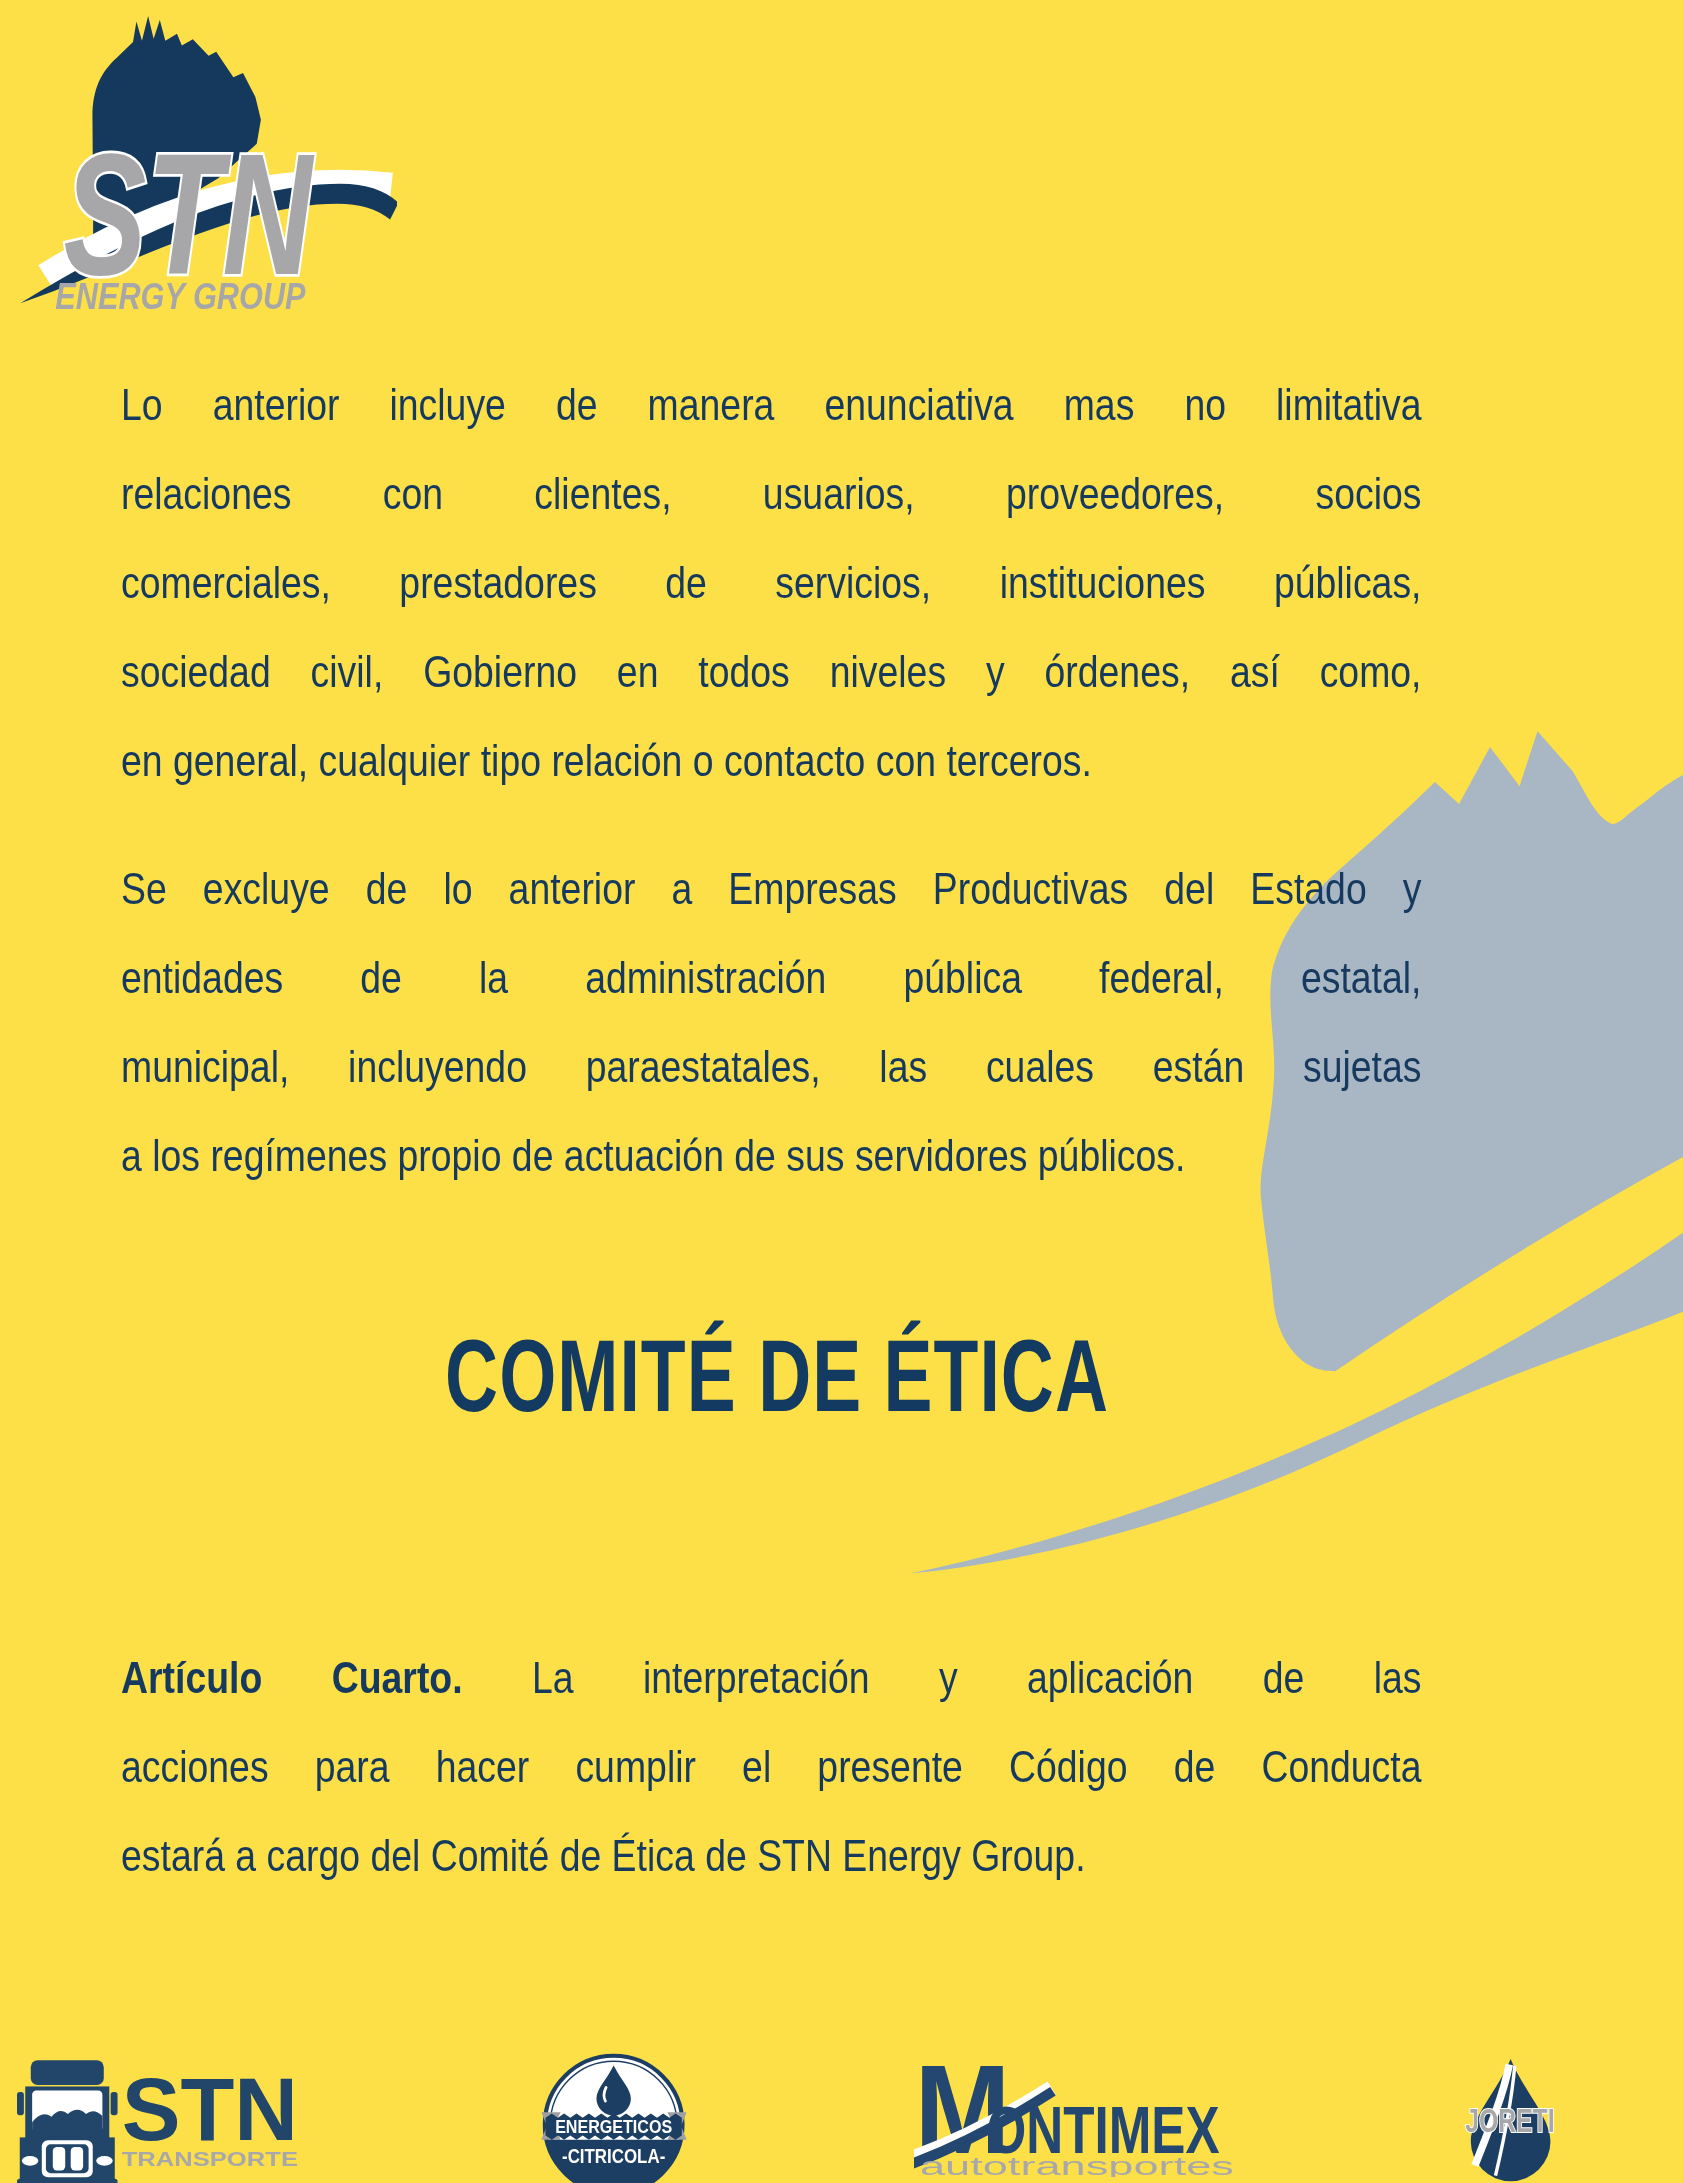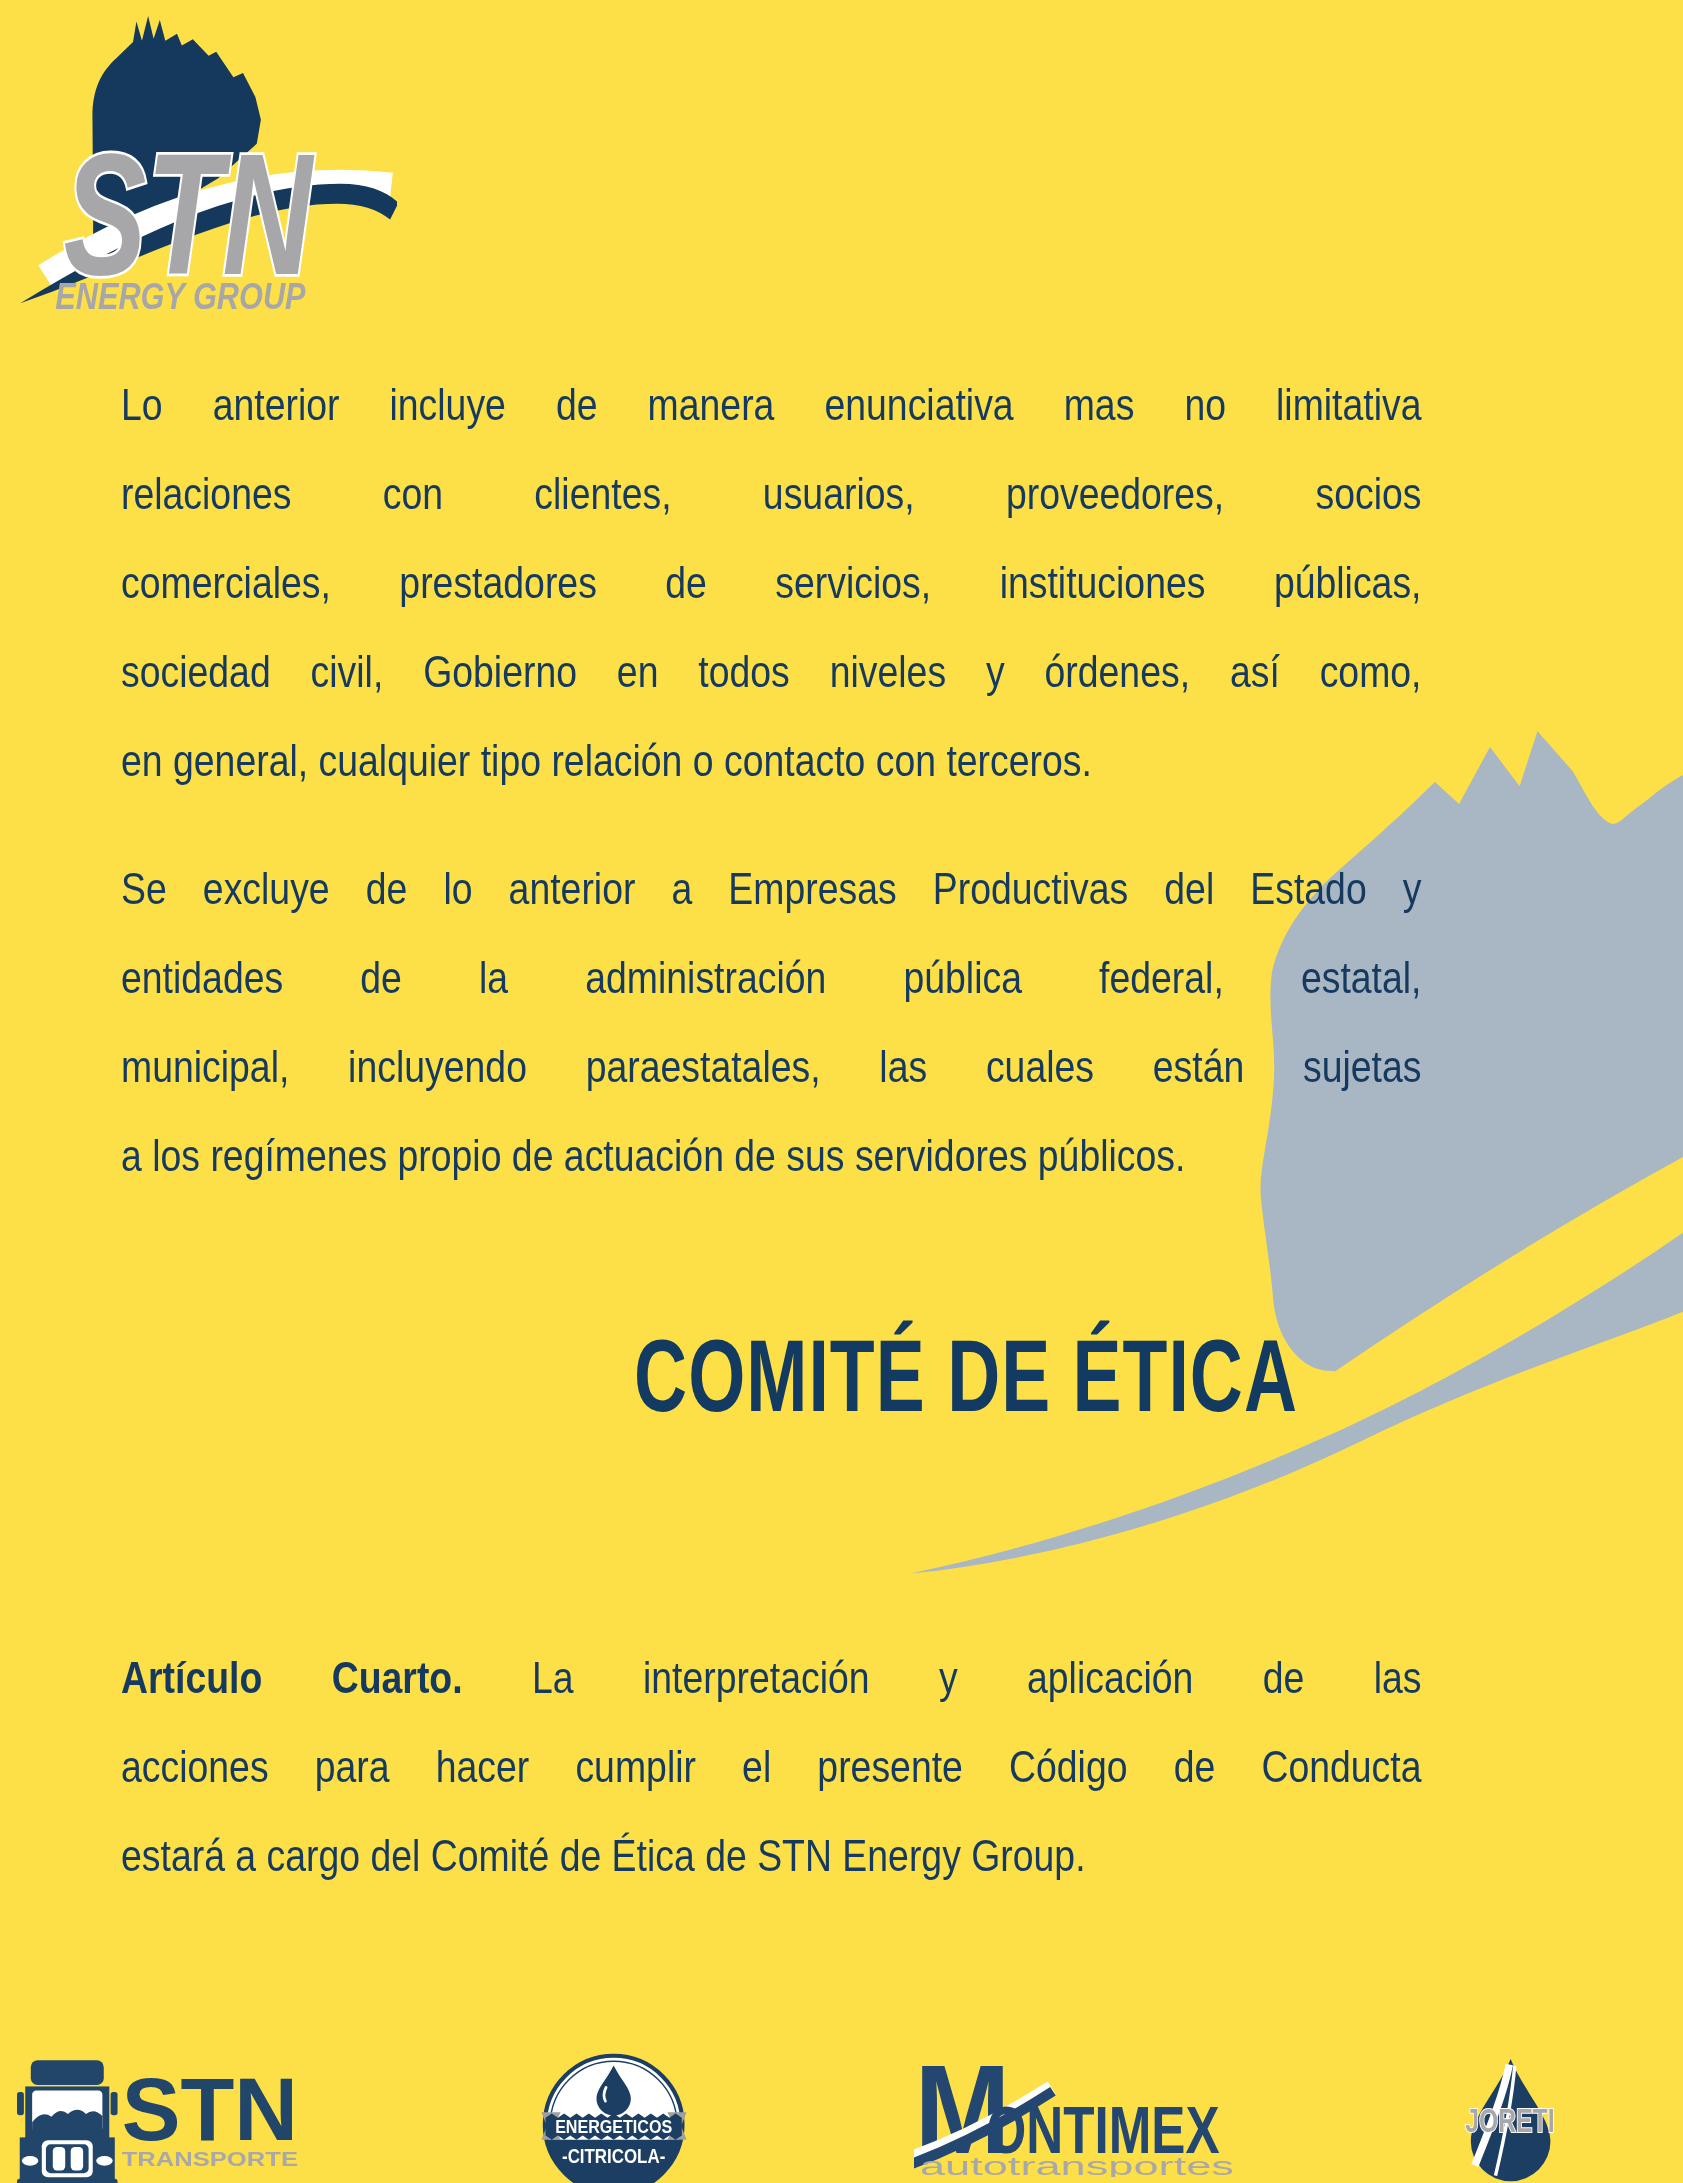--- a/index.html
+++ b/index.html
@@ -17,21 +17,21 @@
   .para{position:absolute;left:121px;width:1300px;color:#163a5f;font-size:44px;}
   .line{
     width:1530px;height:89px;line-height:89px;
     transform:scaleX(0.85);transform-origin:0 50%;
     text-align:left;
   }
   .line.just{text-align:justify;text-align-last:justify;}
   .line b{font-weight:bold;}
   .heading{
     position:absolute;left:127px;top:1321px;width:1300px;height:110px;
-    line-height:110px;text-align:right;color:#133a60;
+    line-height:110px;text-align:center;color:#133a60;
   }
   .heading span{
     display:inline-block;font-size:102px;font-weight:bold;letter-spacing:1.4px;
     transform:scaleX(0.72);white-space:nowrap;
   }
   
   .logo-stn-transporte{position:absolute;left:17px;top:2056px;width:303px;height:138px;}
   .logo-citricola{position:absolute;left:540px;top:2053px;width:148px;height:148px;}
   .logo-montimex{position:absolute;left:914px;top:2057px;width:330px;height:120px;}
   .logo-joreti{position:absolute;left:1457px;top:2059px;width:110px;height:127px;}

